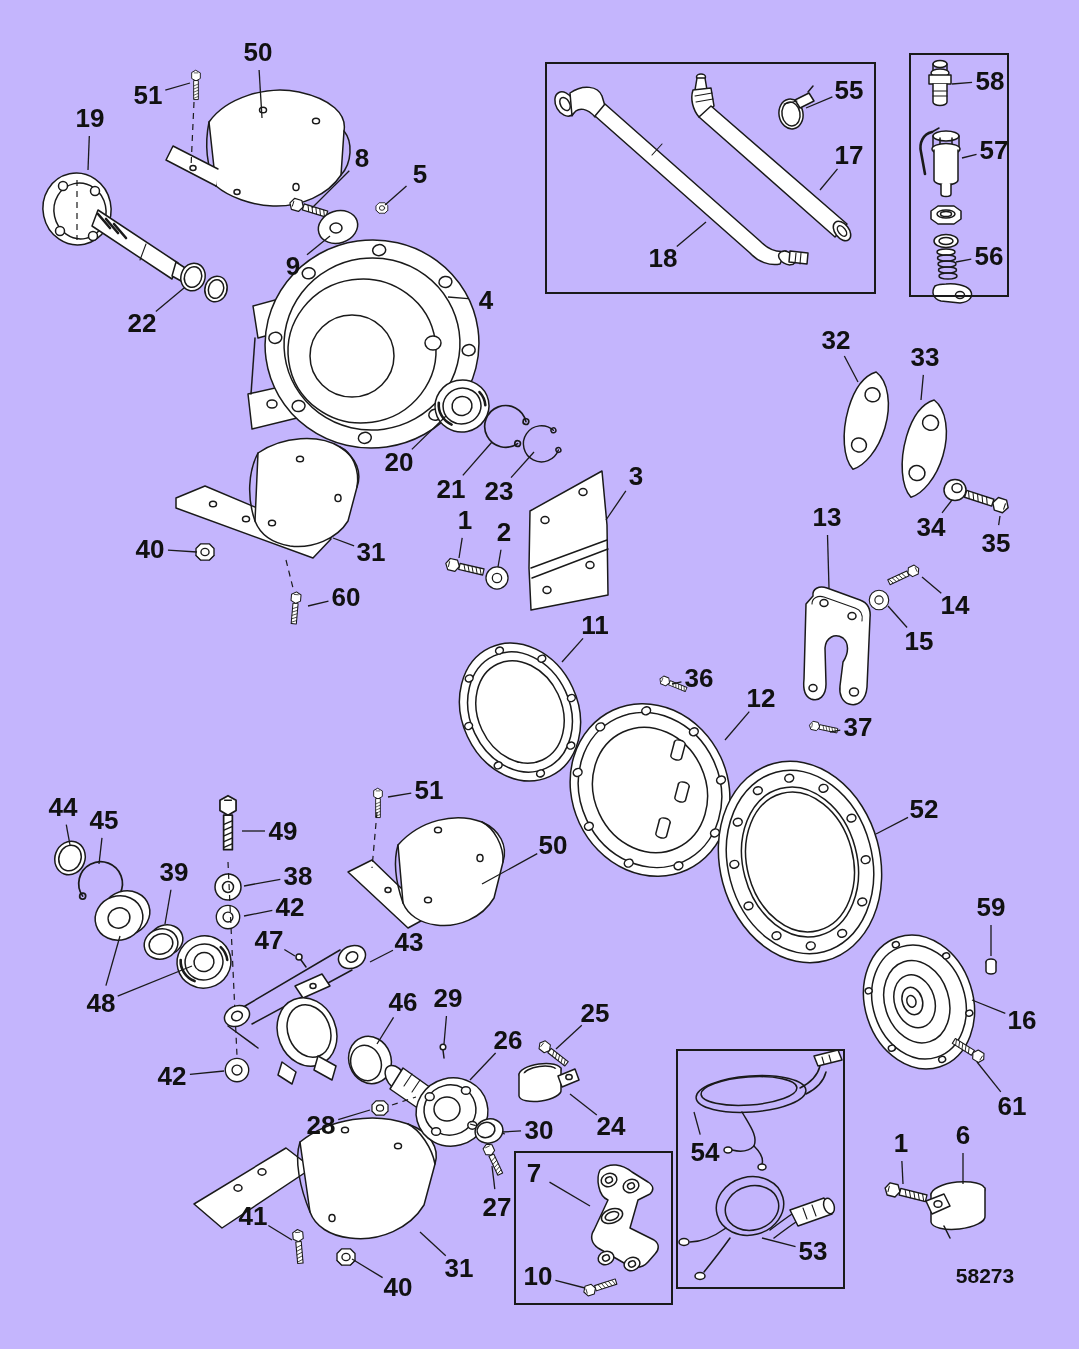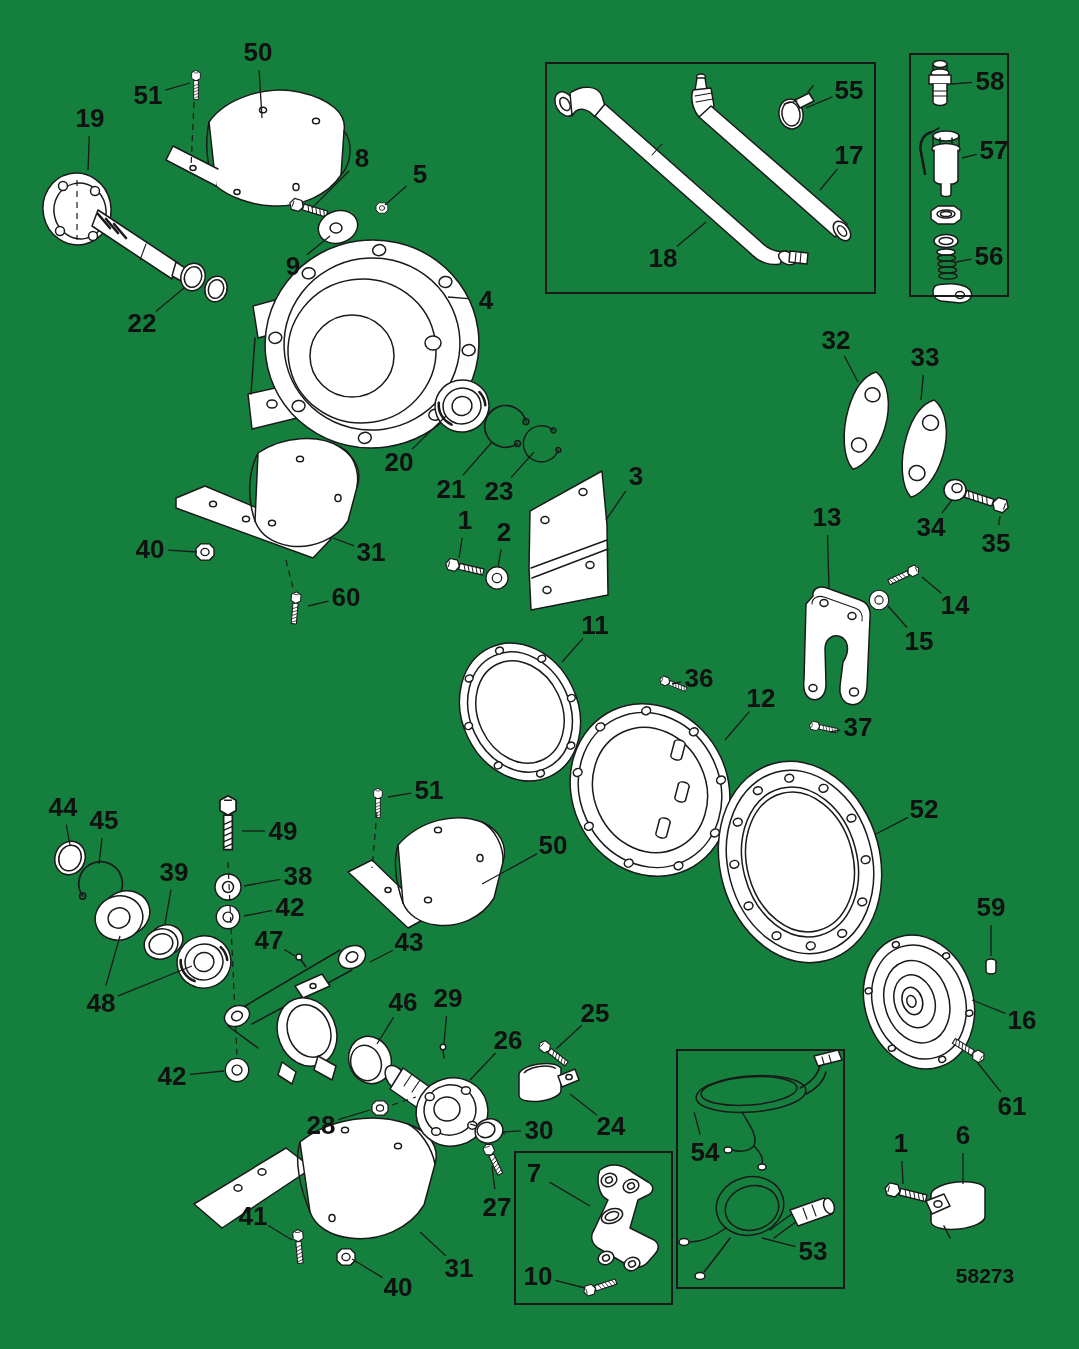--- a/index.html
+++ b/index.html
@@ -1,16 +1,16 @@
 <!DOCTYPE html>
 <html><head>
 <meta charset="utf-8">
 <style>
   html,body{margin:0;padding:0;background:#fff;}
-  .stage{position:relative;width:1079px;height:1349px;background:#15803d;overflow:hidden;
+  .stage{position:relative;width:1079px;height:1349px;background:#c4b5fd;overflow:hidden;
          font-family:"Liberation Sans",sans-serif;}
   svg{position:absolute;left:0;top:0;}
   .ln{stroke:#1a1a1a;fill:none;stroke-width:1.5;stroke-linecap:round;stroke-linejoin:round;}
   .lnw{stroke:#1a1a1a;fill:#ffffff;stroke-width:1.5;stroke-linecap:round;stroke-linejoin:round;}
   .thin{stroke-width:1.1;}
   .thick{stroke-width:2.6;}
   .dash{stroke:#1a1a1a;fill:none;stroke-width:1.2;stroke-dasharray:6 5;}
   .leader{stroke:#1a1a1a;stroke-width:1.3;fill:none;}
   .callout{font-family:"Liberation Sans",sans-serif;font-size:26px;font-weight:700;fill:#111;}
   .fignum{font-family:"Liberation Sans",sans-serif;font-size:21px;font-weight:700;fill:#111;}

